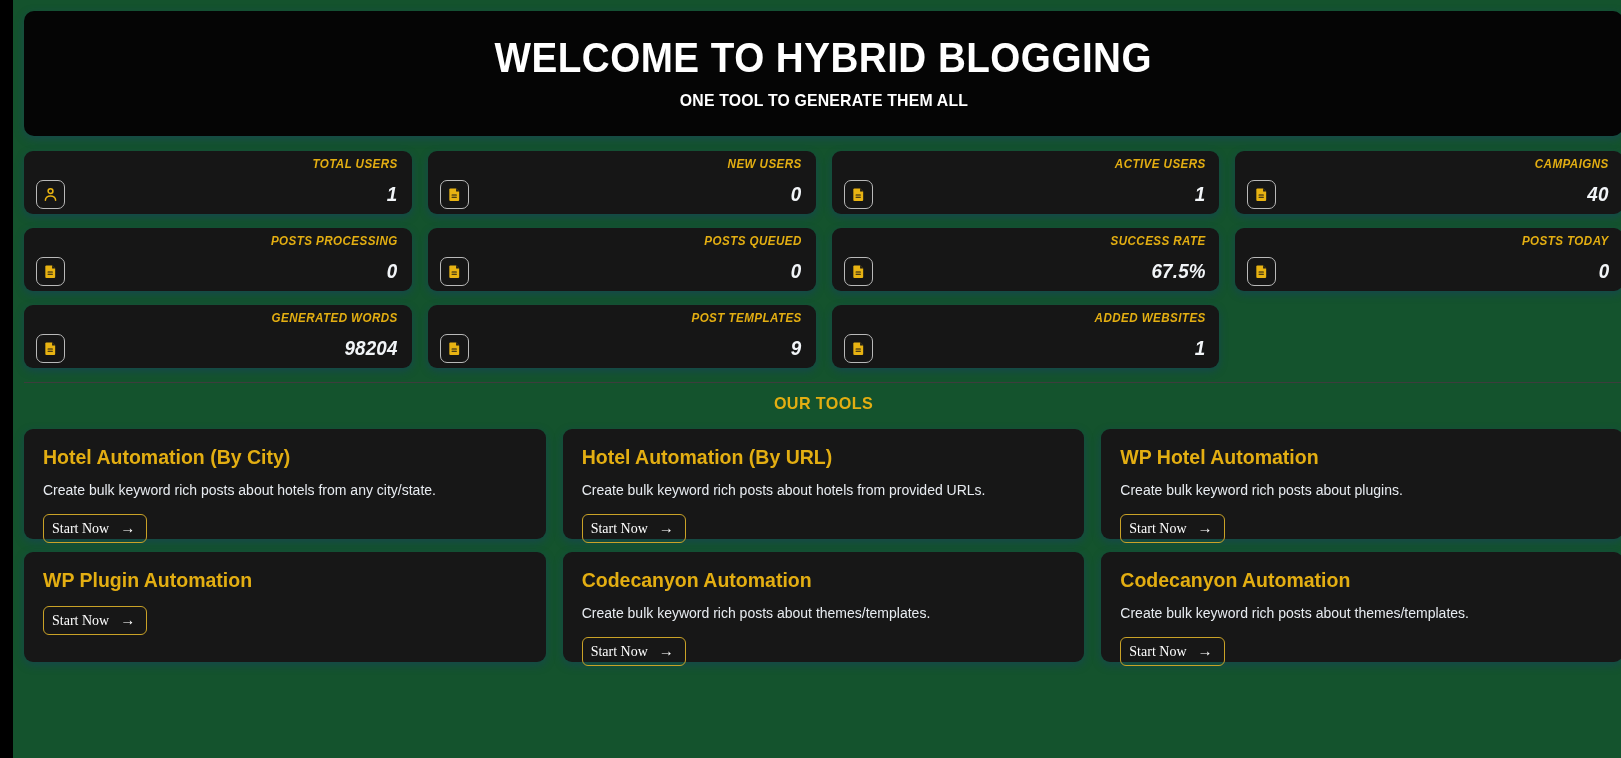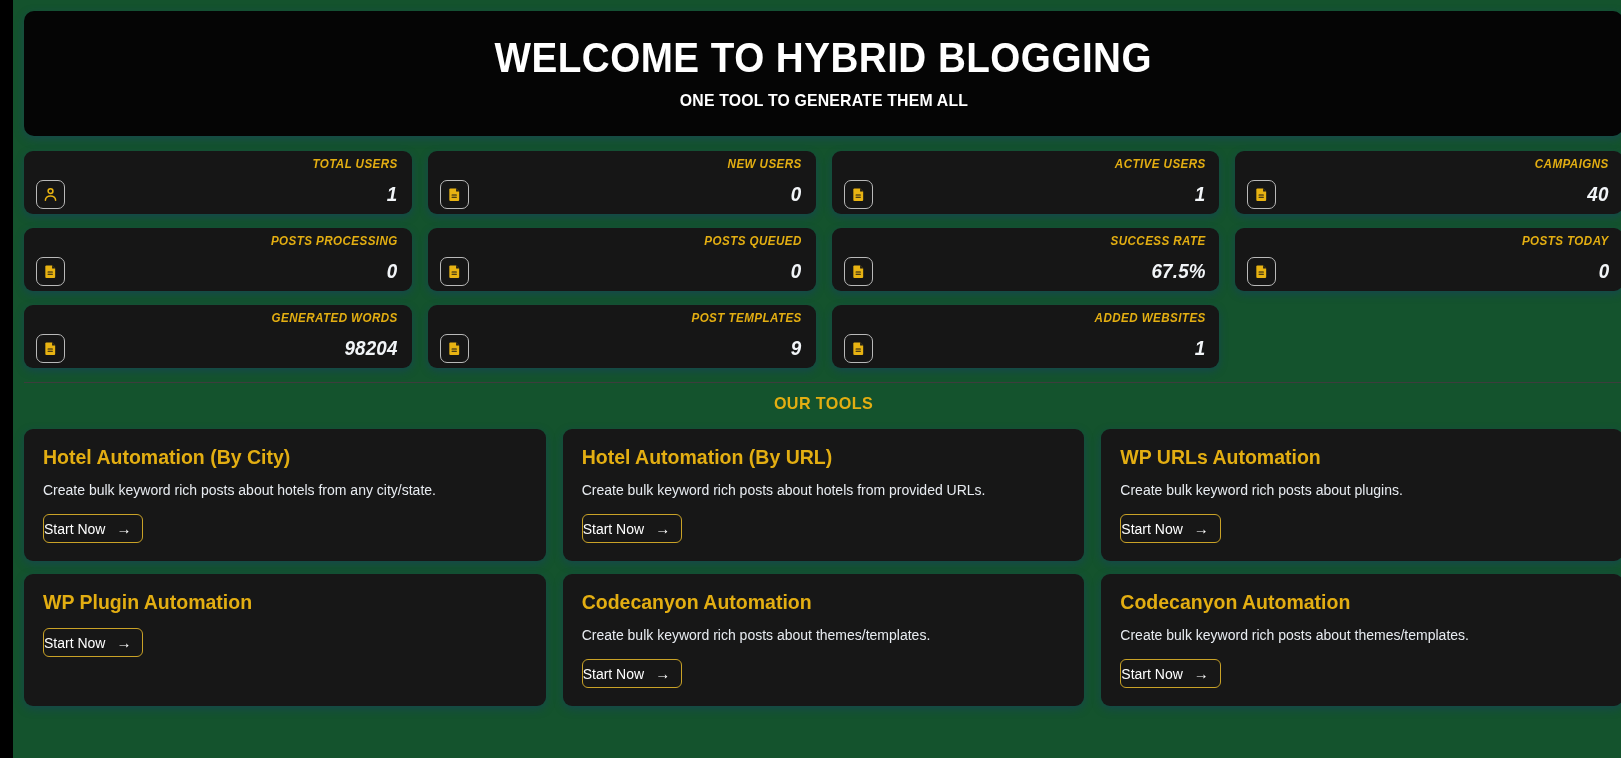--- a/index.html
+++ b/index.html
@@ -138,21 +138,21 @@
   .tools-grid {
     margin-top: 15px;
     display: grid;
     grid-template-columns: repeat(3, 1fr);
     gap: 13px 17px;
     flex: 0 0 auto;
   }
   .tool-card {
     background: #171717;
     border-radius: 9px;
-    height: 132px;
+    height: 110px;
     padding: 18px 19px 0 19px;
     box-shadow: 0 3px 10px rgba(25, 55, 125, 0.40);
   }
   .tool-title {
     font-size: 19.5px;
     font-weight: 700;
     color: #e3ae12;
     line-height: 1.1;
     white-space: nowrap;
   }
@@ -165,23 +165,23 @@
   }
   .start-btn {
     margin-top: 15px;
     display: inline-flex;
     align-items: center;
     gap: 11px;
     background: transparent;
     border: 1px solid #c9a227;
     border-radius: 6px;
     color: #ffffff;
-    font-family: Liberation Sans, sans-serif;
+    font-family: Liberation Serif, serif;
     font-size: 14px;
-    padding: 6px 11px 6px 0;
+    padding: 6px 11px 6px 8px;
     cursor: pointer;
     line-height: 1;
   }
   .start-btn .arrow {
     display: inline-block;
     font-size: 15px;
     color: #ffffff;
     line-height: 1;
     transform: translateY(-0.5px);
   }
@@ -357,21 +357,21 @@
 
   <div class="tools-grid" id="tools-grid">
       <div class="tool-card"><div class="tool-title">Hotel Automation (By City)</div><div class="tool-desc">Create bulk keyword rich posts about hotels from any city/state.</div><button class="start-btn">
           <span>Start Now</span>
           <span class="arrow">→</span>
         </button></div>
       <div class="tool-card"><div class="tool-title">Hotel Automation (By URL)</div><div class="tool-desc">Create bulk keyword rich posts about hotels from provided URLs.</div><button class="start-btn">
           <span>Start Now</span>
           <span class="arrow">→</span>
         </button></div>
-      <div class="tool-card"><div class="tool-title">WP URLs Automation</div><div class="tool-desc">Create bulk keyword rich posts about plugins.</div><button class="start-btn">
+      <div class="tool-card"><div class="tool-title">WP Hotel Automation</div><div class="tool-desc">Create bulk keyword rich posts about plugins.</div><button class="start-btn">
           <span>Start Now</span>
           <span class="arrow">→</span>
         </button></div>
       <div class="tool-card"><div class="tool-title">WP Plugin Automation</div><button class="start-btn">
           <span>Start Now</span>
           <span class="arrow">→</span>
         </button></div>
       <div class="tool-card"><div class="tool-title">Codecanyon Automation</div><div class="tool-desc">Create bulk keyword rich posts about themes/templates.</div><button class="start-btn">
           <span>Start Now</span>
           <span class="arrow">→</span>

